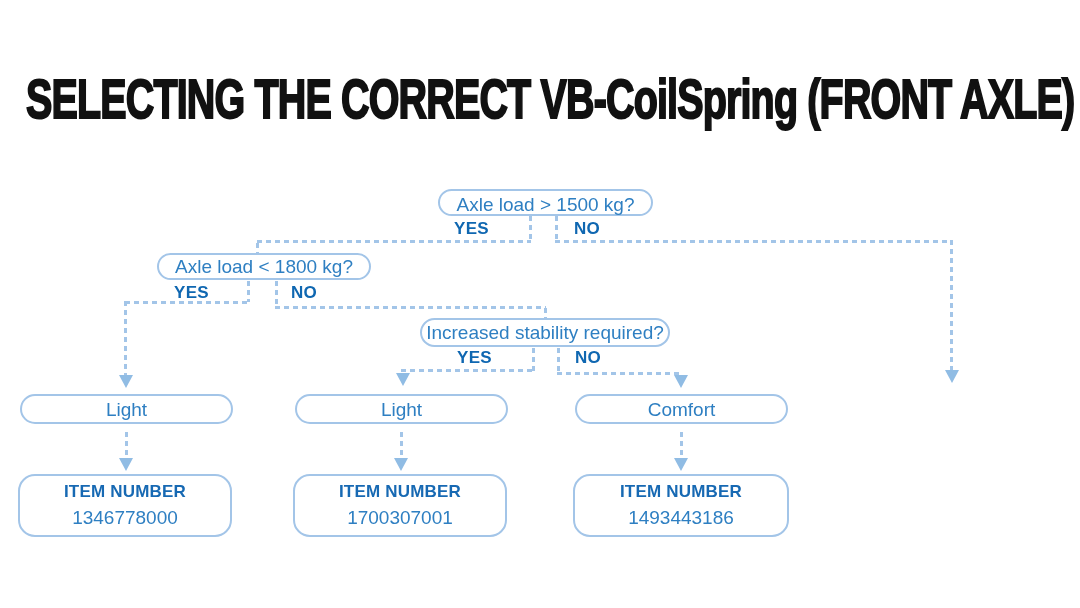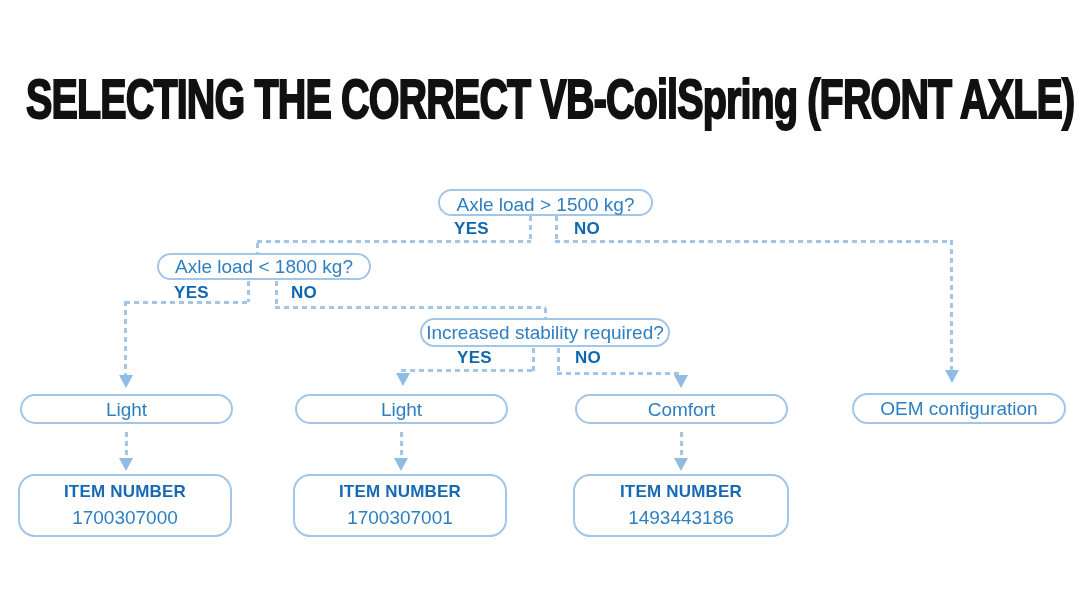--- a/index.html
+++ b/index.html
@@ -120,27 +120,24 @@
 
   <div class="node light">
     <span>Light</span>
   </div>
   <div class="node heavy">
     <span>Light</span>
   </div>
   <div class="node comfort">
     <span>Comfort</span>
   </div>
-  <div class="node oem">
-    <span>OEM configuration</span>
-  </div>
 
   <div class="item item1">
     <span class="item-label">ITEM NUMBER</span>
-    <span class="item-number">1700307000</span>
+    <span class="item-number">1346778000</span>
   </div>
   <div class="item item2">
     <span class="item-label">ITEM NUMBER</span>
     <span class="item-number">1700307001</span>
   </div>
   <div class="item item3">
     <span class="item-label">ITEM NUMBER</span>
     <span class="item-number">1493443186</span>
   </div>
 

